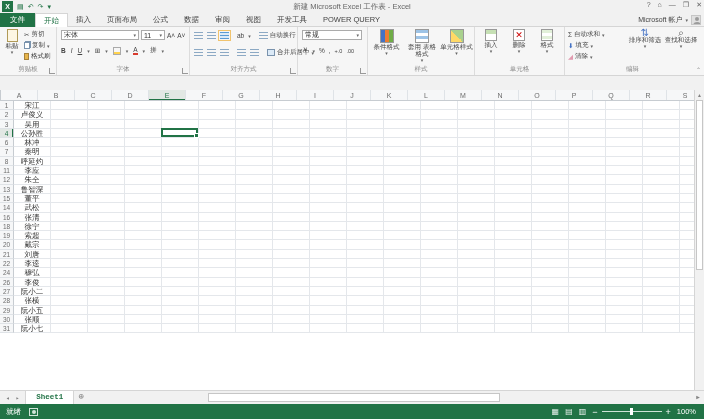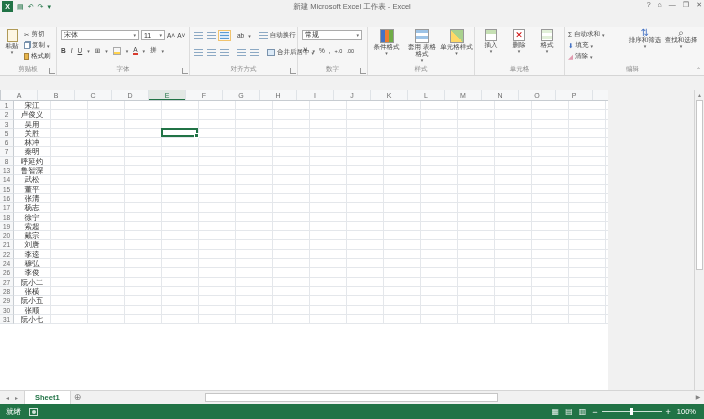--- a/index.html
+++ b/index.html
@@ -41,38 +41,38 @@
   .sq { display:inline-block; }
 
   
   #formulabar { position:absolute; top:76px; left:0; width:704px; height:14px; background:#f1f1f1; border-bottom:1px solid #d5d5d5; display:flex; align-items:stretch; }
   #namebox { width:54px; background:#fff; border:1px solid #d5d5d5; font-size:7.5px; color:#333; padding:1px 3px; display:flex; justify-content:space-between; align-items:center; }
   #fx-btns { display:flex; align-items:center; gap:5px; padding:0 5px; font-size:7px; color:#999; border-right:1px solid #d5d5d5; }
   #formula-input { flex:1; background:#fff; border-top:1px solid #d5d5d5; }
   #fb-chevron { width:12px; background:#fff; border-top:1px solid #d5d5d5; color:#888; font-size:6px; text-align:center; line-height:13px; }
 
   
-  #grid { position:absolute; top:90px; left:0; width:608px; height:300px; background:#fff; overflow:hidden; }
+  #grid { position:absolute; top:90px; left:0; width:704px; height:300px; background:#fff; overflow:hidden; }
   #col-headers { display:flex; height:11px; background:#f6f7f8; border-bottom:1px solid #c7ccd1; }
   .corner { width:14px; height:11px; border-right:1px solid #c7ccd1; background:#f6f7f8; position:relative; }
   .corner:after { content:""; position:absolute; right:1px; bottom:1px; border-left:6px solid transparent; border-bottom:6px solid #cfd3d8; }
   .ch { width:37px; flex:none; text-align:center; font-size:7px; color:#6d6d6d; line-height:11px; border-right:1px solid #dfe3e7; }
   .ch.hl { background:#e2e8e4; color:#217346; box-shadow:inset 0 -1px 0 #217346; }
   .grow { display:flex; height:9.3px; }
   .rh { width:14px; flex:none; background:#f6f7f8; border-right:1px solid #c7ccd1; border-bottom:1px solid #dfe3e7; font-size:6.5px; color:#6d6d6d; text-align:center; line-height:9px; }
   .rh.hl { background:#e2e8e4; color:#217346; box-shadow:inset -1px 0 0 #217346; }
   .cell { width:37px; flex:none; border-right:1px solid #e4e7eb; border-bottom:1px solid #e4e7eb; font-size:7.5px; color:#333; text-align:center; line-height:9px; overflow:hidden; white-space:nowrap; }
   #sel-box { position:absolute; border:2px solid #217346; background:transparent; pointer-events:none; }
   #sel-box:after { content:""; position:absolute; right:-3px; bottom:-3px; width:3px; height:3px; background:#217346; border:1px solid #fff; }
 
   
   #vscroll { position:absolute; top:90px; right:0; width:10px; height:300px; background:#f1f1f1; border-left:1px solid #d5d5d5; }
   .varrow { height:10px; text-align:center; font-size:5px; color:#848484; line-height:10px; }
   #vthumb { margin:0 1px; height:170px; background:#fff; border:1px solid #c6c6c6; }
-  #sheetbar { position:absolute; top:390px; left:0; width:704px; height:14px; background:#f1f1f1; border-top:1px solid #d5d5d5; display:flex; align-items:stretch; }
+  #sheetbar { position:absolute; top:390px; left:0; width:704px; height:14px; background:#f1f1f1; border-top:1px solid #d5d5d5; display:flex; align-items:stretch;font-family:Liberation Mono, monospace; }
   #sheet-nav { display:flex; align-items:center; gap:6px; padding:0 6px; color:#848484; font-size:6px; }
   .sheet-tab { background:#fff; border-right:1px solid #d5d5d5; border-left:1px solid #d5d5d5; color:#217346; font-weight:bold; font-size:7.5px; padding:0 10px; line-height:13px; }
   #add-sheet { width:14px; text-align:center; font-size:9px; color:#848484; line-height:13px; }
   #hscroll { flex:1; margin:2px 14px 2px 120px; background:#f1f1f1; position:relative; }
   #hthumb { position:absolute; left:0; top:0; bottom:0; width:62%; background:#fff; border:1px solid #c6c6c6; }
   #hs-right { width:12px; text-align:center; color:#848484; font-size:6px; line-height:13px; }
 
   
   #statusbar { position:absolute; top:404px; left:0; width:704px; height:15px; background:#217346; color:#fff; display:flex; align-items:center; font-size:7.5px; }
   #status-left { display:flex; align-items:center; gap:8px; padding-left:6px; }
@@ -101,20 +101,39 @@
     <div id="title-text">新建 Microsoft Excel 工作表 - Excel</div>
     <div id="win-controls">
       <span>?</span>
       <span>⌂</span>
       <span>—</span>
       <span>❐</span>
       <span>✕</span>
     </div>
   </div>
 
+  <div id="tabrow">
+    <div id="tabs">
+        <div class="tab file">文件</div>
+        <div class="tab active">开始</div>
+        <div class="tab">插入</div>
+        <div class="tab">页面布局</div>
+        <div class="tab">公式</div>
+        <div class="tab">数据</div>
+        <div class="tab">审阅</div>
+        <div class="tab">视图</div>
+        <div class="tab">开发工具</div>
+        <div class="tab">POWER QUERY</div>
+      </div>
+    <div id="account">
+      <span>Microsoft 帐户</span>
+      <span class="dd">▾</span>
+      <span id="avatar"></span>
+    </div>
+  </div>
 
   <div id="ribbon">
 
     <div class="group" style="left:0; width:57px;">
       <div class="bigbtn" style="left:2px; width:20px;">
         <div class="icon16" style="width:11px;height:13px;background:#fdf6e3;border:1px solid #b09a57;position:relative;"></div>
         <div>粘贴</div>
           <div class="dd">▾</div>
       </div>
       <div style="position:absolute; left:24px; top:3px; display:flex; flex-direction:column; gap:2px;">
@@ -369,22 +388,22 @@
           <div class="cell"></div>
           <div class="cell"></div>
           <div class="cell"></div>
           <div class="cell"></div>
           <div class="cell"></div>
           <div class="cell"></div>
           <div class="cell"></div>
           <div class="cell"></div>
         </div>
         <div class="grow">
-          <div class="rh">5</div>
-          <div class="cell">关胜</div>
+          <div class="rh hl">4</div>
+          <div class="cell">公孙胜</div>
           <div class="cell"></div>
           <div class="cell"></div>
           <div class="cell"></div>
           <div class="cell"></div>
           <div class="cell"></div>
           <div class="cell"></div>
           <div class="cell"></div>
           <div class="cell"></div>
           <div class="cell"></div>
           <div class="cell"></div>
@@ -457,20 +476,64 @@
           <div class="cell"></div>
           <div class="cell"></div>
           <div class="cell"></div>
           <div class="cell"></div>
           <div class="cell"></div>
           <div class="cell"></div>
           <div class="cell"></div>
           <div class="cell"></div>
         </div>
         <div class="grow">
+          <div class="rh">11</div>
+          <div class="cell">李应</div>
+          <div class="cell"></div>
+          <div class="cell"></div>
+          <div class="cell"></div>
+          <div class="cell"></div>
+          <div class="cell"></div>
+          <div class="cell"></div>
+          <div class="cell"></div>
+          <div class="cell"></div>
+          <div class="cell"></div>
+          <div class="cell"></div>
+          <div class="cell"></div>
+          <div class="cell"></div>
+          <div class="cell"></div>
+          <div class="cell"></div>
+          <div class="cell"></div>
+          <div class="cell"></div>
+          <div class="cell"></div>
+          <div class="cell"></div>
+        </div>
+        <div class="grow">
+          <div class="rh">12</div>
+          <div class="cell">朱仝</div>
+          <div class="cell"></div>
+          <div class="cell"></div>
+          <div class="cell"></div>
+          <div class="cell"></div>
+          <div class="cell"></div>
+          <div class="cell"></div>
+          <div class="cell"></div>
+          <div class="cell"></div>
+          <div class="cell"></div>
+          <div class="cell"></div>
+          <div class="cell"></div>
+          <div class="cell"></div>
+          <div class="cell"></div>
+          <div class="cell"></div>
+          <div class="cell"></div>
+          <div class="cell"></div>
+          <div class="cell"></div>
+          <div class="cell"></div>
+        </div>
+        <div class="grow">
           <div class="rh">13</div>
           <div class="cell">鲁智深</div>
           <div class="cell"></div>
           <div class="cell"></div>
           <div class="cell"></div>
           <div class="cell"></div>
           <div class="cell"></div>
           <div class="cell"></div>
           <div class="cell"></div>
           <div class="cell"></div>
@@ -479,20 +542,42 @@
           <div class="cell"></div>
           <div class="cell"></div>
           <div class="cell"></div>
           <div class="cell"></div>
           <div class="cell"></div>
           <div class="cell"></div>
           <div class="cell"></div>
           <div class="cell"></div>
         </div>
         <div class="grow">
+          <div class="rh">15</div>
+          <div class="cell">董平</div>
+          <div class="cell"></div>
+          <div class="cell"></div>
+          <div class="cell"></div>
+          <div class="cell"></div>
+          <div class="cell"></div>
+          <div class="cell"></div>
+          <div class="cell"></div>
+          <div class="cell"></div>
+          <div class="cell"></div>
+          <div class="cell"></div>
+          <div class="cell"></div>
+          <div class="cell"></div>
+          <div class="cell"></div>
+          <div class="cell"></div>
+          <div class="cell"></div>
+          <div class="cell"></div>
+          <div class="cell"></div>
+          <div class="cell"></div>
+        </div>
+        <div class="grow">
           <div class="rh">14</div>
           <div class="cell">武松</div>
           <div class="cell"></div>
           <div class="cell"></div>
           <div class="cell"></div>
           <div class="cell"></div>
           <div class="cell"></div>
           <div class="cell"></div>
           <div class="cell"></div>
           <div class="cell"></div>
@@ -501,66 +586,22 @@
           <div class="cell"></div>
           <div class="cell"></div>
           <div class="cell"></div>
           <div class="cell"></div>
           <div class="cell"></div>
           <div class="cell"></div>
           <div class="cell"></div>
           <div class="cell"></div>
         </div>
         <div class="grow">
-          <div class="rh">15</div>
-          <div class="cell">董平</div>
-          <div class="cell"></div>
-          <div class="cell"></div>
-          <div class="cell"></div>
-          <div class="cell"></div>
-          <div class="cell"></div>
-          <div class="cell"></div>
-          <div class="cell"></div>
-          <div class="cell"></div>
-          <div class="cell"></div>
-          <div class="cell"></div>
-          <div class="cell"></div>
-          <div class="cell"></div>
-          <div class="cell"></div>
-          <div class="cell"></div>
-          <div class="cell"></div>
-          <div class="cell"></div>
-          <div class="cell"></div>
-          <div class="cell"></div>
-        </div>
-        <div class="grow">
           <div class="rh">16</div>
           <div class="cell">张清</div>
-          <div class="cell"></div>
-          <div class="cell"></div>
-          <div class="cell"></div>
-          <div class="cell"></div>
-          <div class="cell"></div>
-          <div class="cell"></div>
-          <div class="cell"></div>
-          <div class="cell"></div>
-          <div class="cell"></div>
-          <div class="cell"></div>
-          <div class="cell"></div>
-          <div class="cell"></div>
-          <div class="cell"></div>
-          <div class="cell"></div>
-          <div class="cell"></div>
-          <div class="cell"></div>
-          <div class="cell"></div>
-          <div class="cell"></div>
-        </div>
-        <div class="grow">
-          <div class="rh">17</div>
-          <div class="cell">杨志</div>
           <div class="cell"></div>
           <div class="cell"></div>
           <div class="cell"></div>
           <div class="cell"></div>
           <div class="cell"></div>
           <div class="cell"></div>
           <div class="cell"></div>
           <div class="cell"></div>
           <div class="cell"></div>
           <div class="cell"></div>

